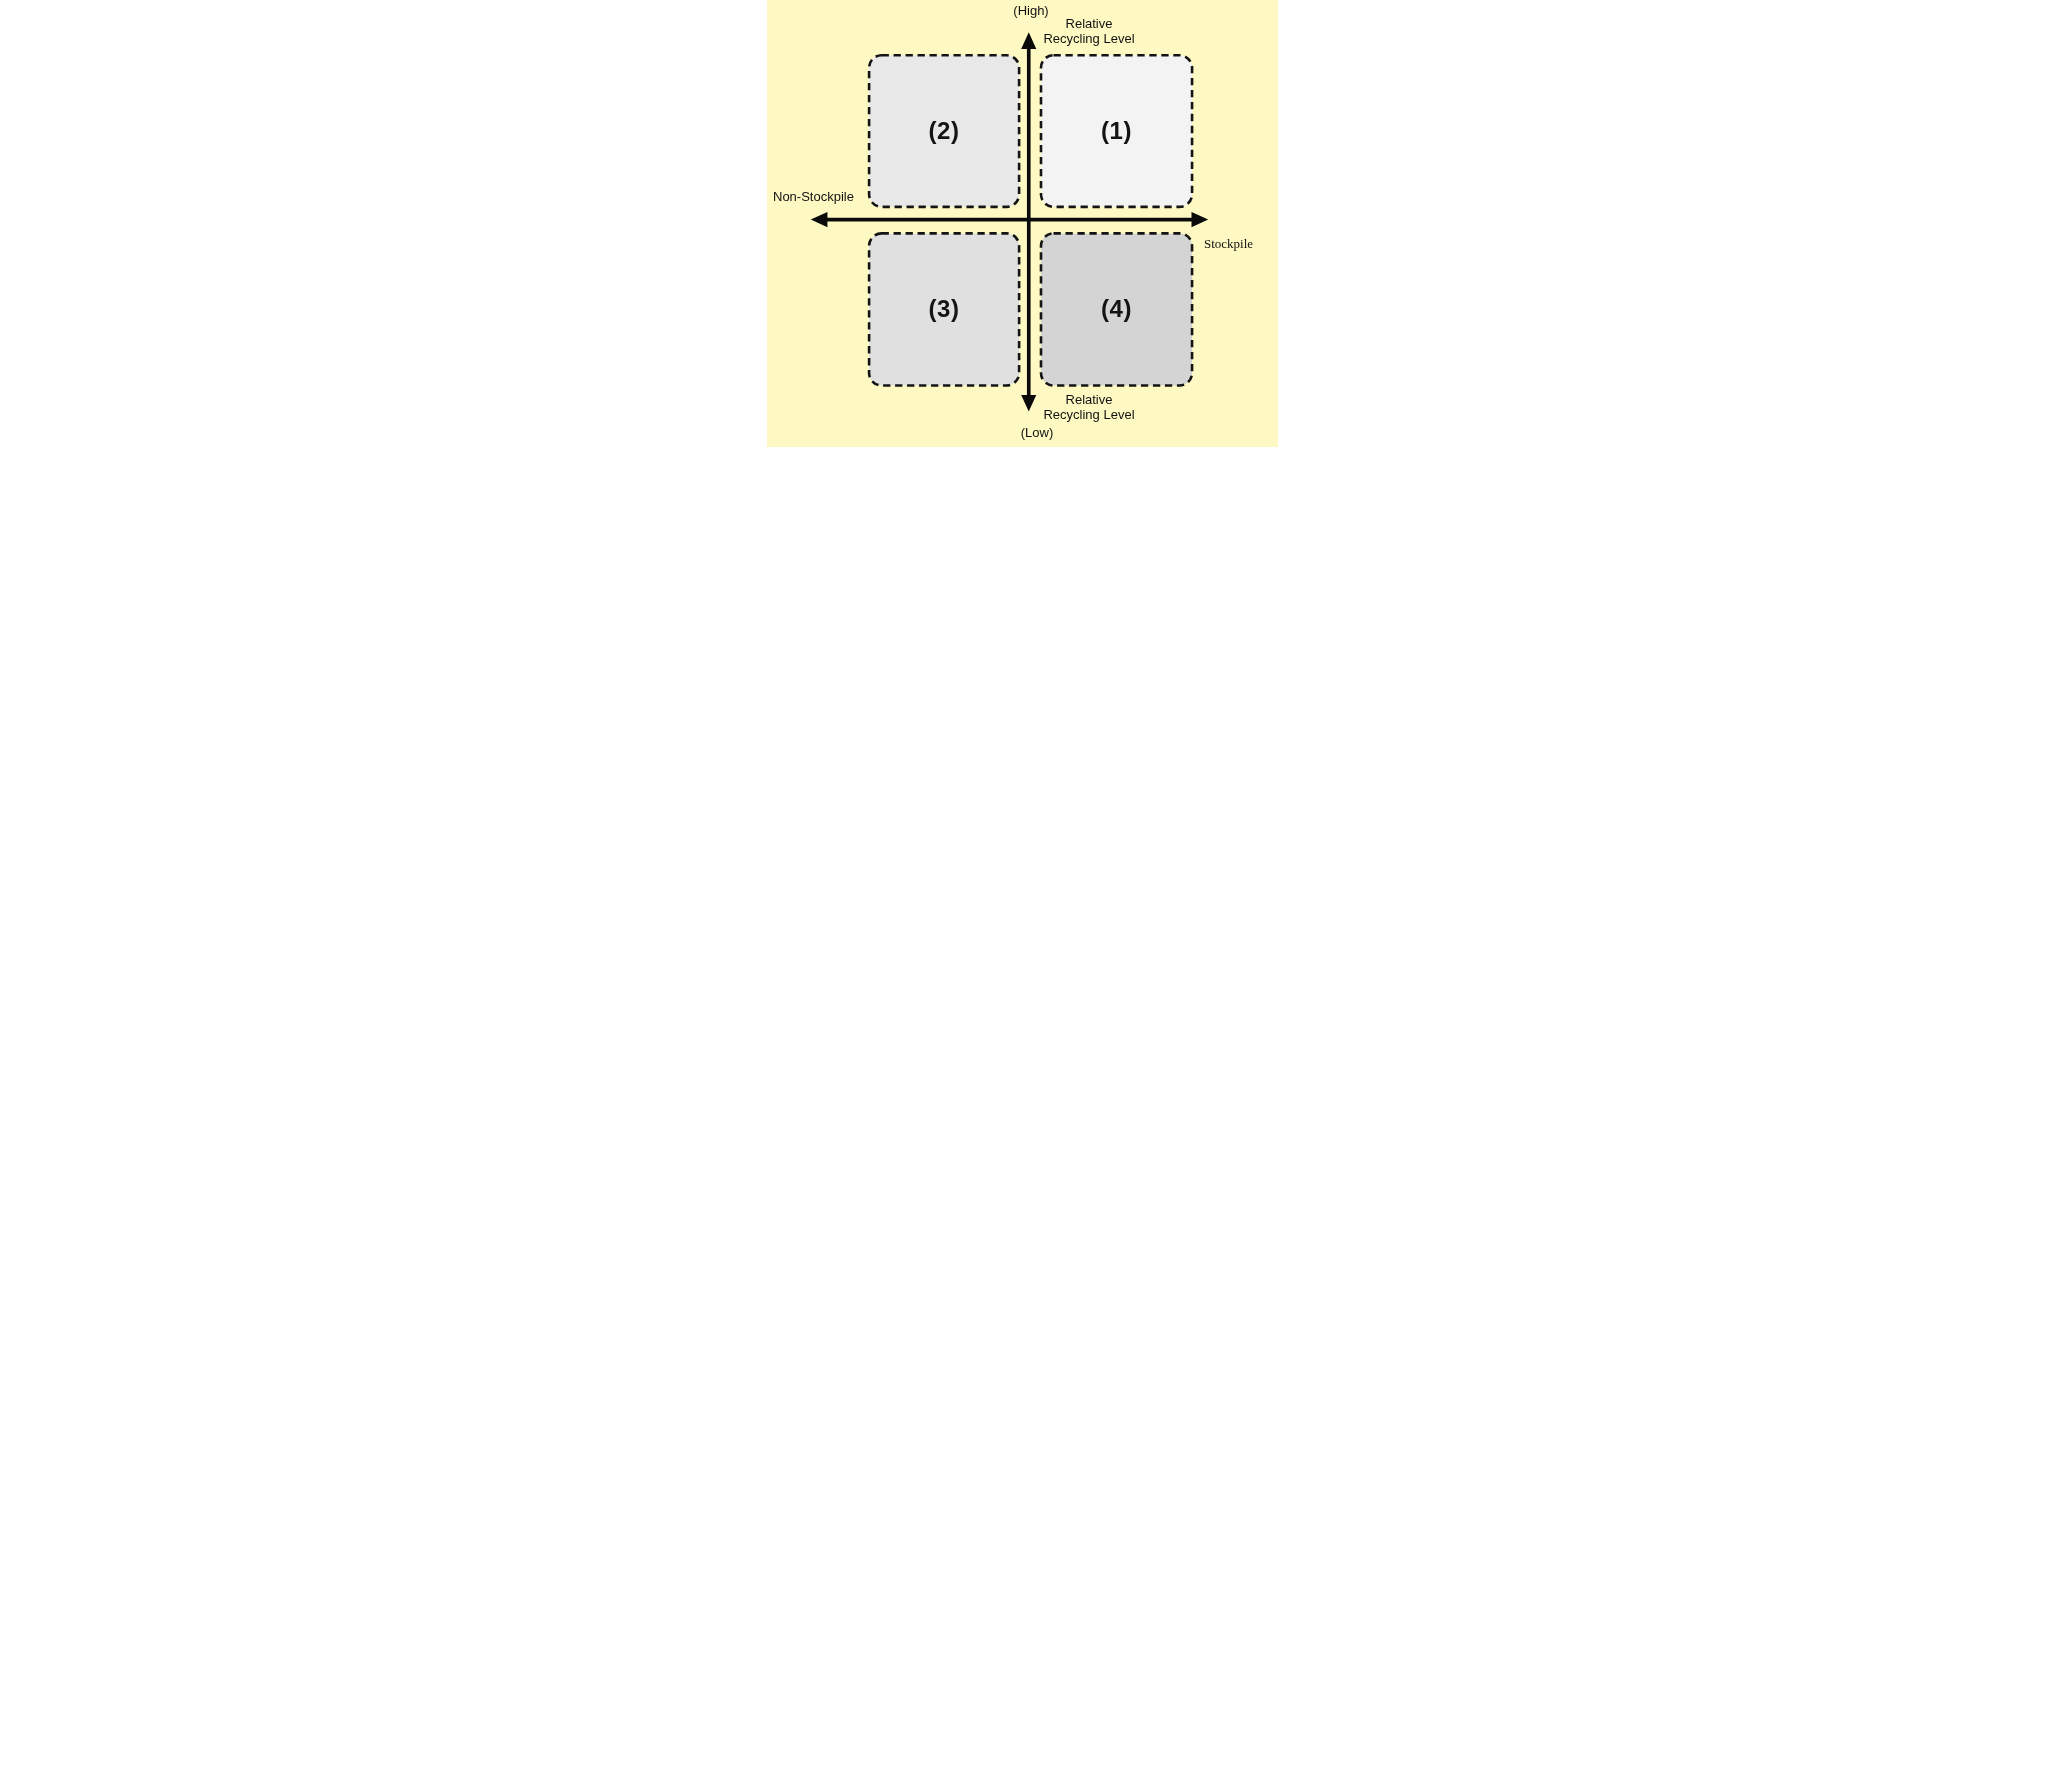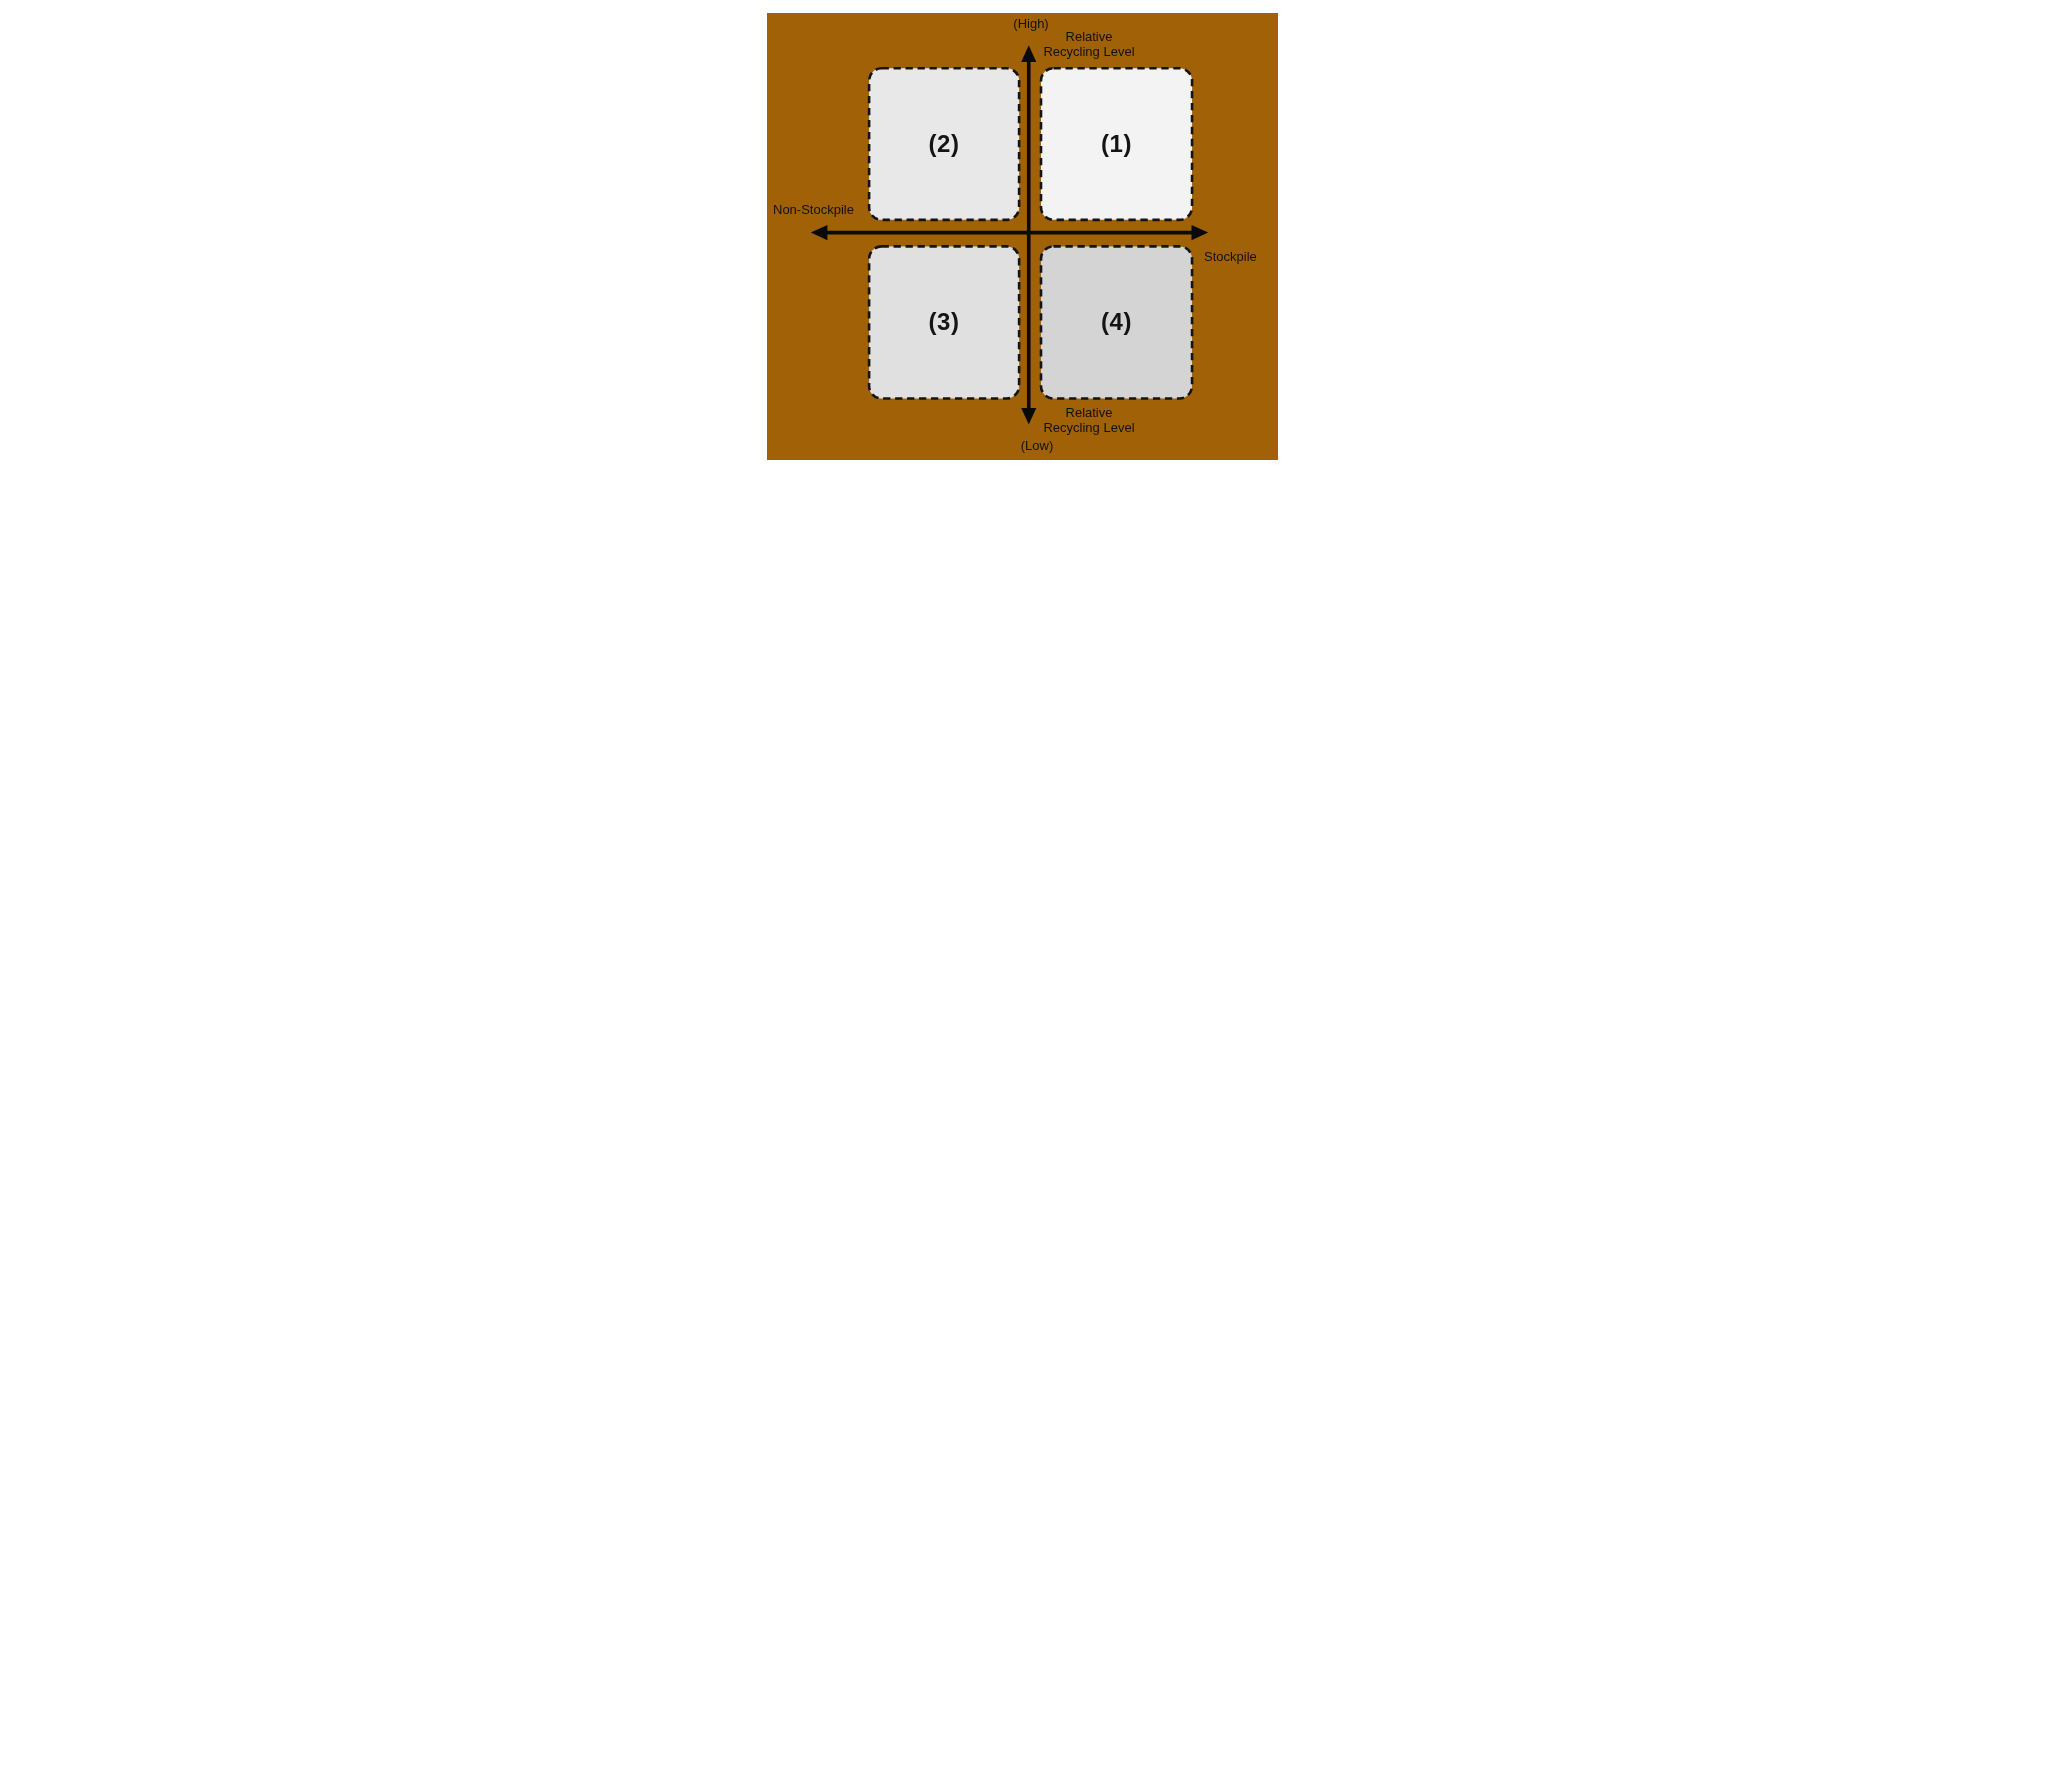--- a/index.html
+++ b/index.html
@@ -5,22 +5,22 @@
   html, body {
     margin: 0;
     padding: 0;
     background: #ffffff;
     font-family: "Liberation Sans", "DejaVu Sans", sans-serif;
   }
   .canvas {
     position: relative;
     width: 511px;
     height: 447px;
-    margin: 13px auto;
-    background: #a16207;
+    margin: 0 auto;
+    background: #fef9c3;
     overflow: hidden;
   }
   .axes-svg {
     position: absolute;
     left: 0;
     top: 0;
     width: 511px;
     height: 447px;
   }
   .label {
@@ -46,21 +46,21 @@
   }
   
   .q2-area { left: 102px; top: 55px; width: 150px; height: 152px; }
   .q1-area { left: 274px; top: 55px; width: 151px; height: 152px; }
   .q3-area { left: 102px; top: 233px; width: 150px; height: 152px; }
   .q4-area { left: 274px; top: 233px; width: 151px; height: 152px; }
 
   .high-label   { left: 212px; top: 3.1px;   width: 104px; }
   .top-rrl      { left: 275px; top: 15.6px;  width: 94px; }
   .nonstock     { left: 6px;   top: 189px; width: 94px; }
-  .stock        { left: 437px; top: 236px; width: 68px; }
+  .stock        { left: 437px; top: 236px; width: 68px; font-family: Liberation Serif, serif; }
   .bottom-rrl   { left: 275px; top: 392px; width: 94px; }
   .low-label    { left: 218px; top: 425px; width: 104px; }
 </style>
 </head>
 <body>
 
 <div class="canvas">
 
   <svg class="axes-svg" viewBox="0 0 981 858">
 

